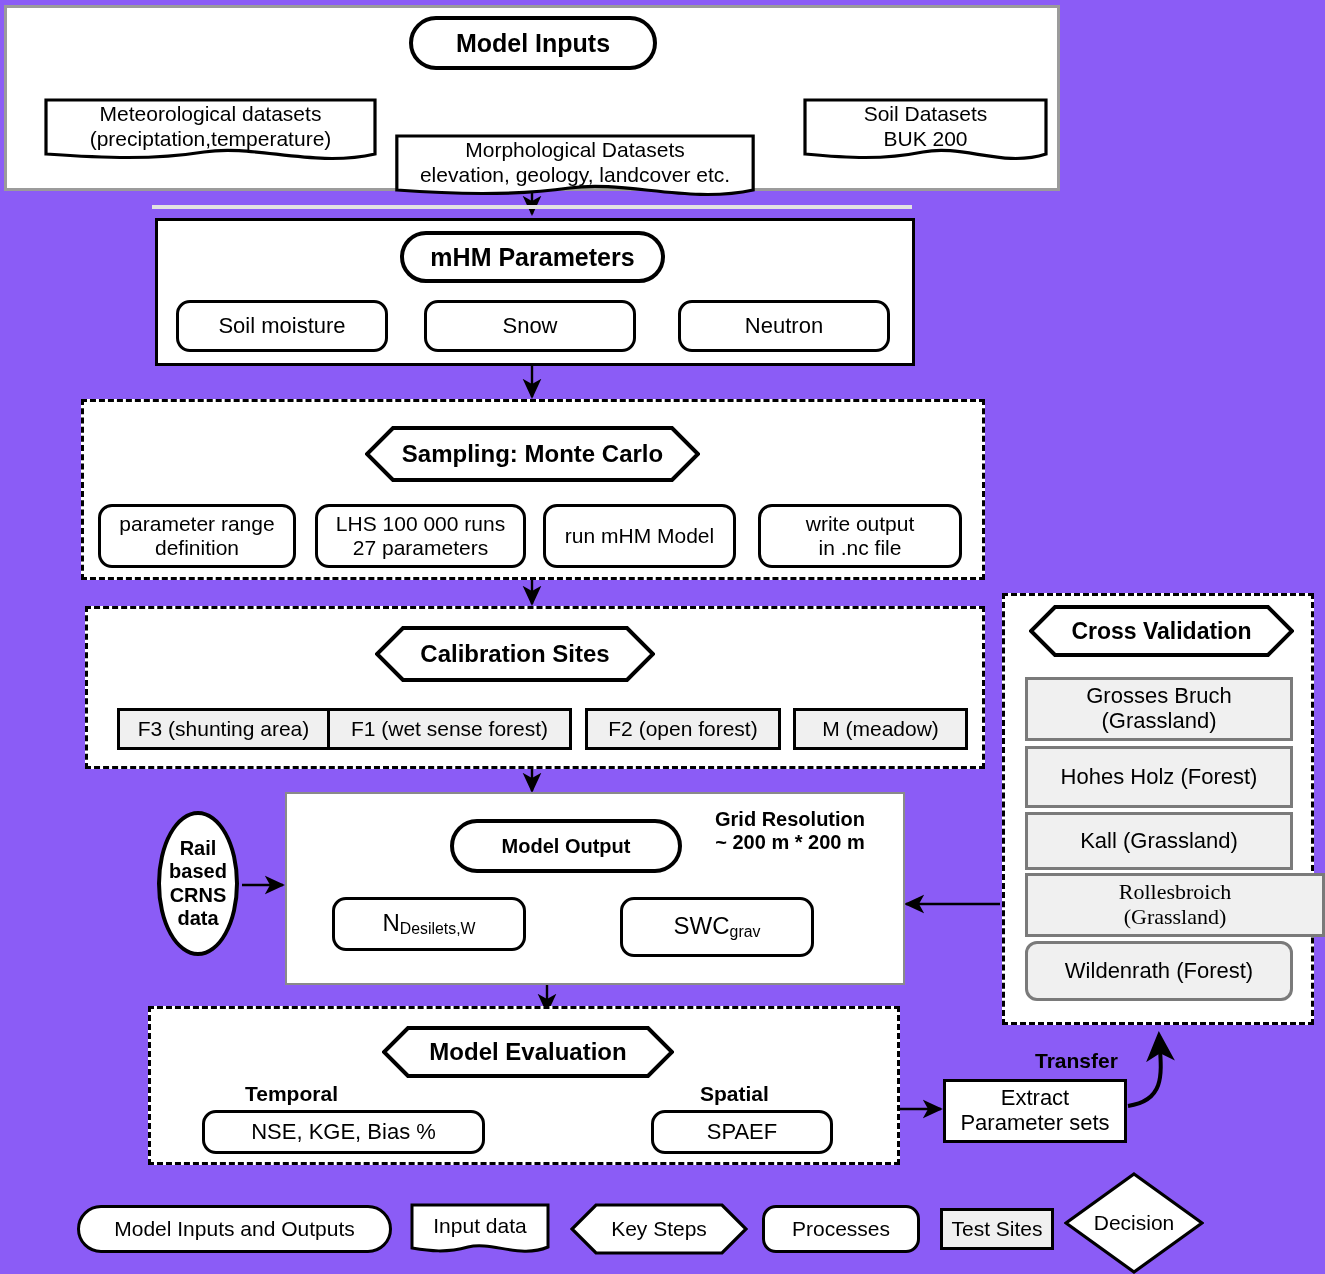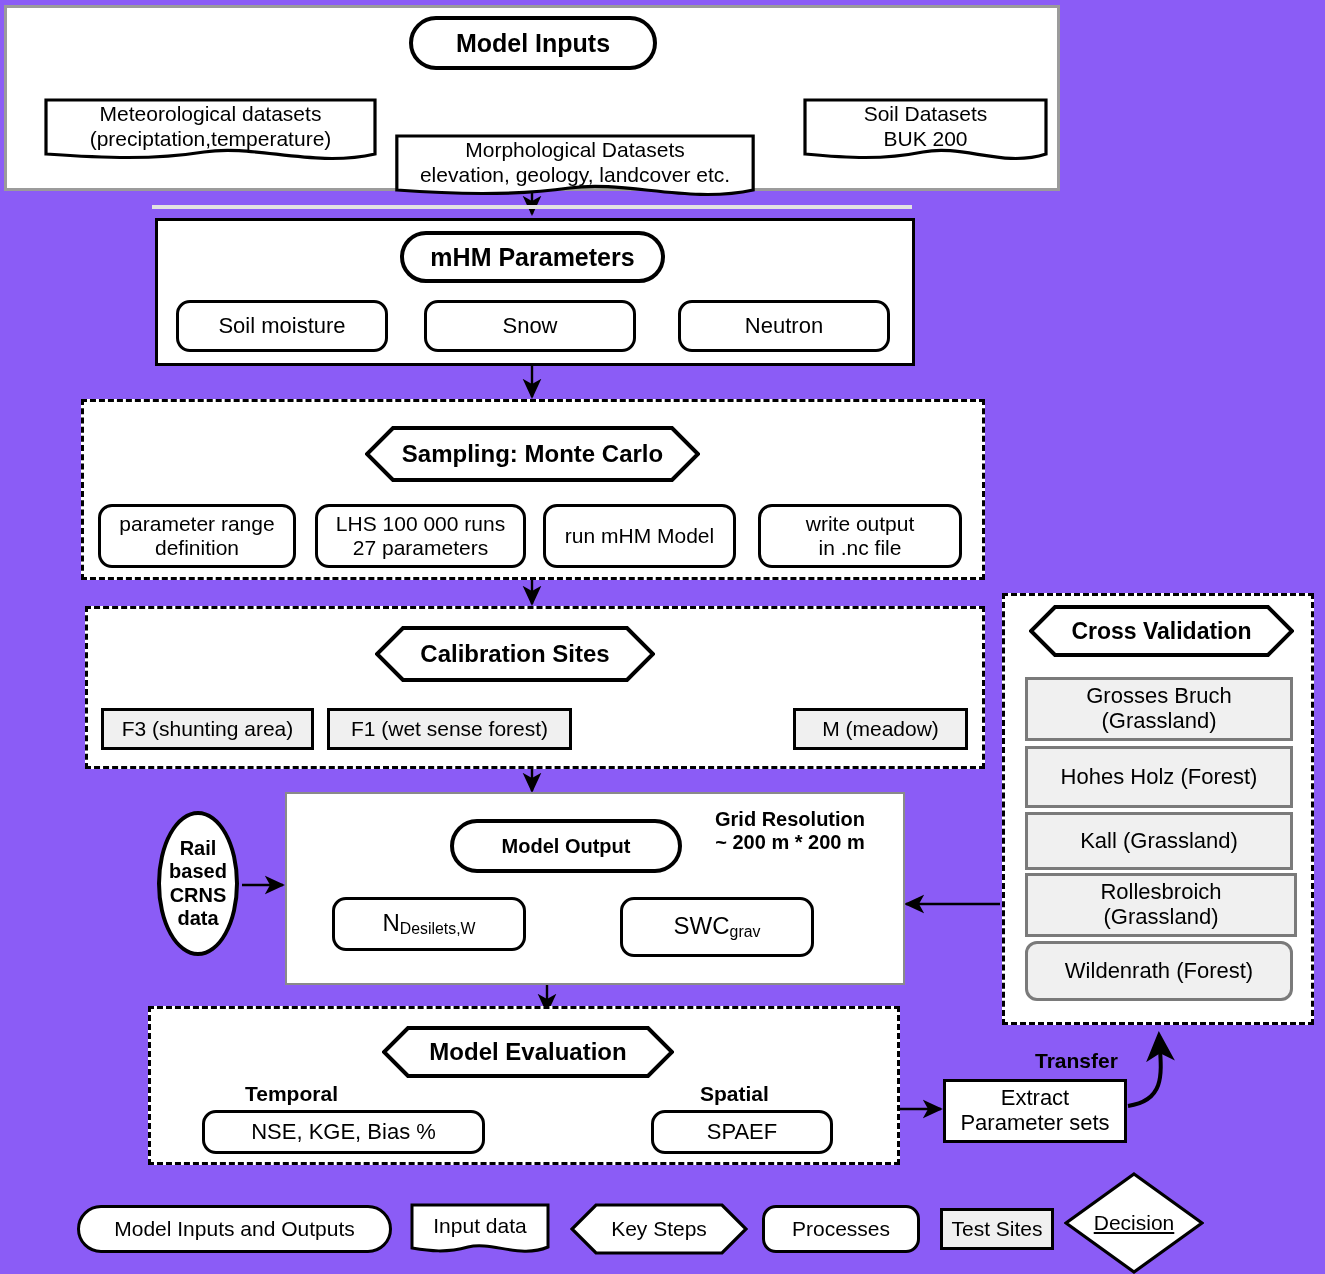--- a/index.html
+++ b/index.html
@@ -88,21 +88,21 @@
     position:absolute;left:0;top:0;right:0;bottom:0;
     display:flex;align-items:center;justify-content:center;
     font-weight:bold;text-align:center;
   }
 
   
   .dmdwrap{position:absolute;}
   .dmdwrap svg{position:absolute;left:0;top:0;width:100%;height:100%;}
   .dmdwrap .dmd-txt{
     position:absolute;left:0;top:0;right:0;bottom:0;
-    display:flex;align-items:center;justify-content:center;text-align:right;text-decoration:underline;
+    display:flex;align-items:center;justify-content:center;text-align:right;
   }
 
   
   .arrowsvg{position:absolute;left:0;top:0;width:1325px;height:1274px;pointer-events:none;}
 
   
   .lbl{position:absolute;font-weight:bold;white-space:nowrap;}
   .lbl-plain{position:absolute;font-weight:bold;text-align:center;line-height:1.14;}
 
   sub{font-size:.66em;vertical-align:-0.22em;}
@@ -210,22 +210,23 @@
 
   <div class="abs panel-dash" style="left:85px;top:606px;width:900px;height:163px;"></div>
 
   <div class="hexwrap" style="left:375px;top:626px;width:280px;height:56px;">
     <svg viewBox="0 0 280 56" preserveAspectRatio="none">
       <path d="M28,2 L252,2 L278,28 L252,54 L28,54 L2,28 Z" fill="#fff" stroke="#000" stroke-width="4" vector-effect="non-scaling-stroke"></path>
     </svg>
     <div class="hex-txt" style="font-size:24px;">Calibration Sites</div>
   </div>
 
-  <div class="abs testsite ctr" style="left:101px;top:708px;width:213px;height:42px;font-size:21px;border-color:#000;">F3 (shunting area)</div>
+  <div class="abs testsite ctr" style="left:117px;top:708px;width:213px;height:42px;font-size:21px;border-color:#000;">F3 (shunting area)</div>
   <div class="abs testsite ctr" style="left:327px;top:708px;width:245px;height:42px;font-size:21px;border-color:#000;">F1 (wet sense forest)</div>
+  <div class="abs testsite ctr" style="left:585px;top:708px;width:196px;height:42px;font-size:21px;border-color:#000;">F2  (open forest)</div>
   <div class="abs testsite ctr" style="left:793px;top:708px;width:175px;height:42px;font-size:21px;border-color:#000;">M (meadow)</div>
 
   <div class="abs panel-thin" style="left:285px;top:792px;width:620px;height:193px;border-width:2px;border-color:#8a8a8a;"></div>
 
   <div class="abs ctr" style="left:157px;top:811px;width:82px;height:145px;border:4px solid #000;border-radius:50%/50%;
               font-size:20px;font-weight:bold;flex-direction:column;line-height:1.16;background:#fff;">
     <span>Rail</span>
     <span>based</span>
     <span>CRNS</span>
     <span>data</span>
@@ -275,21 +276,21 @@
     </svg>
     <div class="hex-txt" style="font-size:23px;">Cross Validation</div>
   </div>
 
   <div class="abs testsite ctr" style="left:1025px;top:677px;width:268px;height:64px;font-size:22px;flex-direction:column;">
     <span>Grosses Bruch</span>
     <span>(Grassland)</span>
   </div>
   <div class="abs testsite ctr" style="left:1025px;top:746px;width:268px;height:62px;font-size:22px;">Hohes Holz (Forest)</div>
   <div class="abs testsite ctr" style="left:1025px;top:812px;width:268px;height:58px;font-size:22px;">Kall (Grassland)</div>
-  <div class="abs testsite ctr" style="left:1025px;top:873px;width:272px;height:64px;font-size:22px;flex-direction:column;">
+  <div class="abs testsite ctr" style="left:1025px;top:873px;width:300px;height:64px;font-size:22px;flex-direction:column;font-family:Liberation Serif, serif;">
     <span>Rollesbroich</span>
     <span>(Grassland)</span>
   </div>
   <div class="abs testsite ctr" style="left:1025px;top:941px;width:268px;height:60px;font-size:22px;border-radius:12px;">Wildenrath (Forest)</div>
 
   <div class="abs stadium-thin ctr" style="left:77px;top:1205px;width:315px;height:48px;font-size:21px;">Model Inputs and Outputs</div>
 
   <div class="doc" style="left:410px;top:1203px;width:140px;height:54px;">
     <svg viewBox="0 0 140 54" preserveAspectRatio="none">
       <path d="M2,2 L138,2 L138,44 C110,56 82,38 58,44 C36,50 20,48 2,45 Z" fill="#fff" stroke="#000" stroke-width="3" vector-effect="non-scaling-stroke"></path>

